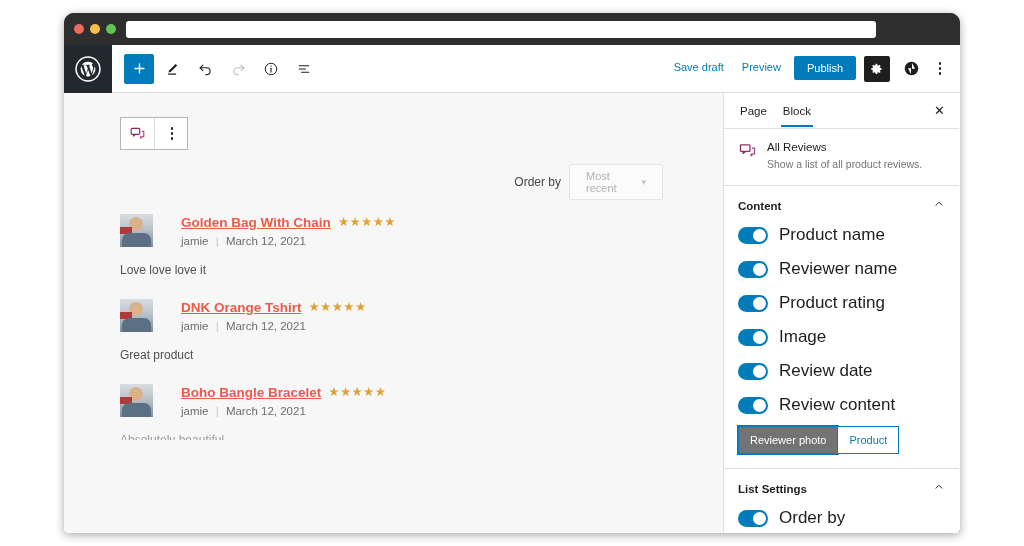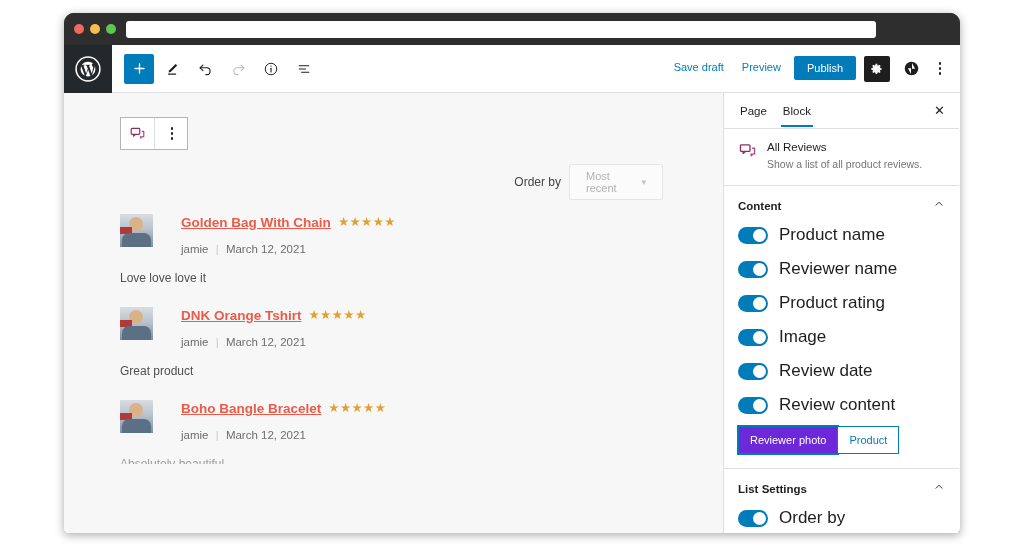--- a/index.html
+++ b/index.html
@@ -197,21 +197,21 @@
   .review-meta { padding-top: 1px; }
   .review-title-line { display: flex; align-items: center; gap: 7px; }
   .product-link {
     color: #eb5b4a;
     font-size: 13.5px;
     font-weight: bold;
     text-decoration: underline;
     white-space: nowrap;
   }
   .stars { color: #e0a134; font-size: 12.5px; letter-spacing: 0.4px; line-height: 1; }
-  .byline { font-size: 11.5px; color: #6d6d6d; margin-top: 13px; }
+  .byline { font-size: 11.5px; color: #6d6d6d; margin-top: 5px; }
   .byline .sep { color: #c9c9c9; margin: 0 4px; }
   .review-body {
     font-size: 12px;
     color: #505050;
     margin: 16px 0 22px 0;
   }
   .review-body.clipped {
     margin-bottom: 0;
     height: 7px;
     overflow: hidden;
@@ -296,21 +296,21 @@
   .btn-group { display: flex; padding: 0 14px 14px 14px; }
   .btn-group .seg {
     font-size: 11px;
     padding: 7px 11px;
     border: 1px solid #007cba;
     color: #007cba;
     background: #ffffff;
     white-space: nowrap;
   }
   .btn-group .seg.selected {
-    background: #6d28d9;
+    background: #737373;
     color: #ffffff;
     box-shadow: 0 0 0 1px #007cba;
   }
   .btn-group .seg + .seg { border-left: none; }
 </style>
 </head>
 <body>
 
 <div class="window">
 

